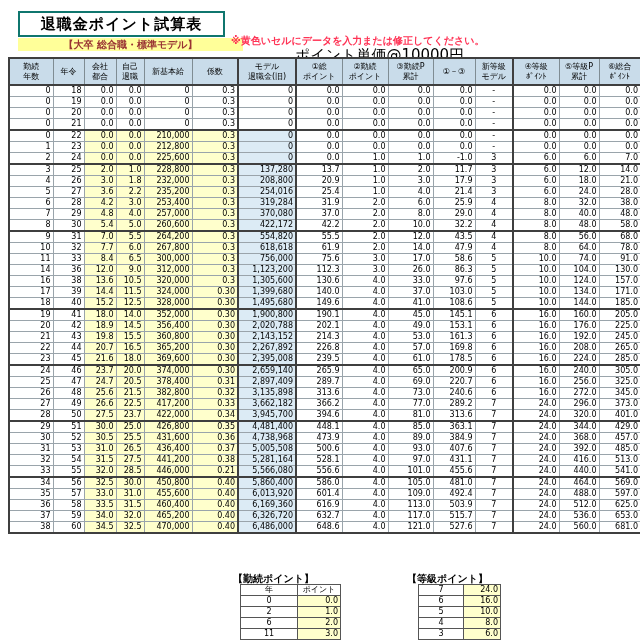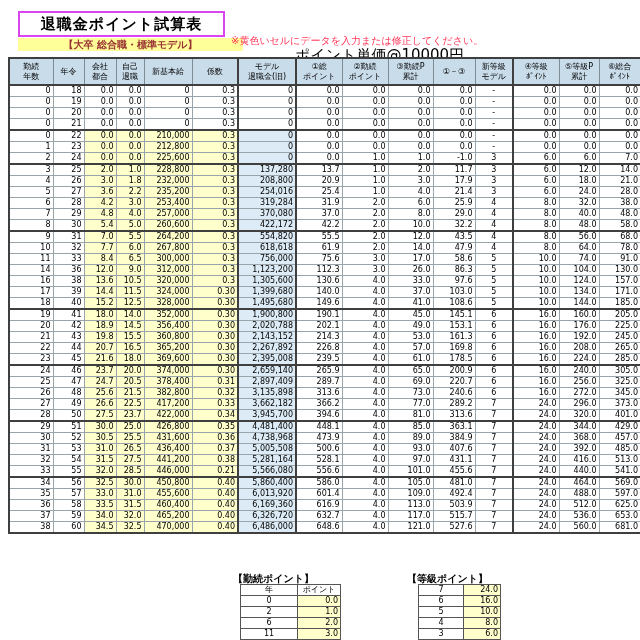--- a/index.html
+++ b/index.html
@@ -5,32 +5,32 @@
   * { box-sizing: border-box; }
   html,body { margin:0; padding:0; }
   body {
     width:640px; height:640px; position:relative; overflow:hidden;
     background:#ffffff;
     font-family:"DejaVu Sans","Liberation Sans",sans-serif;
     color:#000;
   }
   .title-box {
     position:absolute; left:18px; top:11px; width:207px; height:26px;
-    border:2px solid #d946ef; background:#fff;
+    border:2px solid #0f766e; background:#fff;
     display:flex; align-items:center; justify-content:center;
     font-size:15px; font-weight:bold; letter-spacing:1px;
   }
   .subtitle {
     position:absolute; left:18px; top:38px; width:225px; height:13px;
     background:#ffff99; color:#993333; font-size:10px; font-weight:bold;
     text-align:center; line-height:13px; white-space:nowrap; overflow:hidden;
   }
   .note {
     position:absolute; left:231px; top:34px;
-    color:#ff3355; font-size:10px; font-weight:normal; white-space:nowrap;
+    color:#ff3355; font-size:10px; font-weight:bold; white-space:nowrap;
   }
   .unit-note {
     position:absolute; left:295px; top:46px;
     color:#000; font-size:15px; white-space:nowrap;text-align:right;
   }
   table { border-collapse:collapse; table-layout:fixed; }
   .main-table {
     position:absolute; left:8px; top:57px; width:632px;
     border:2px solid #3f3f3f;
   }

